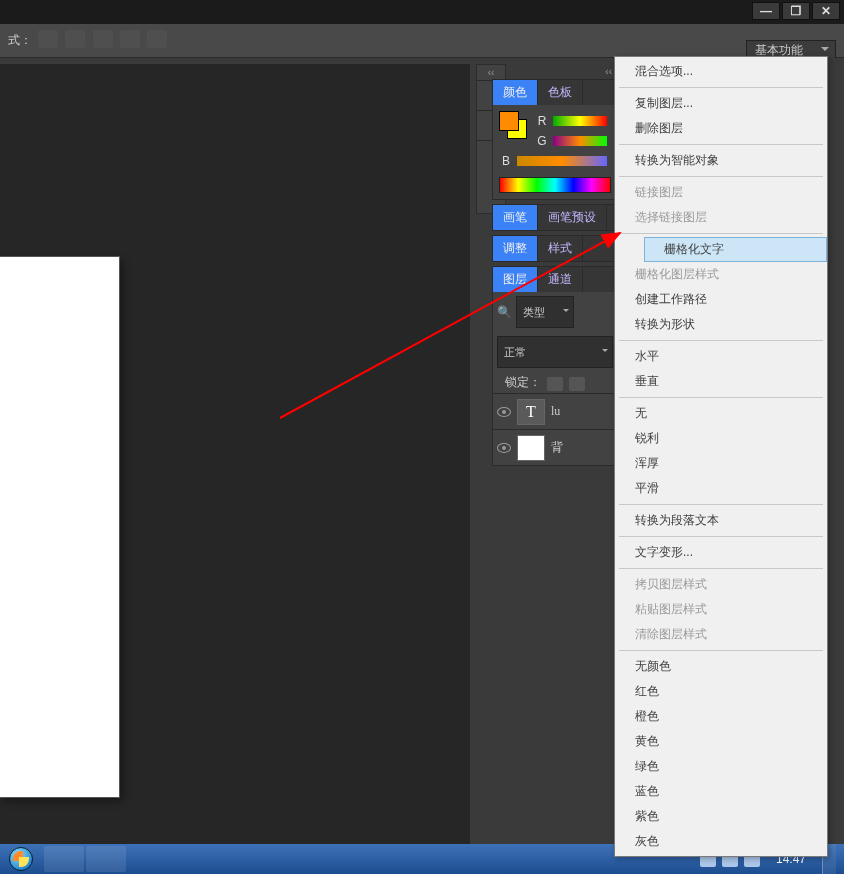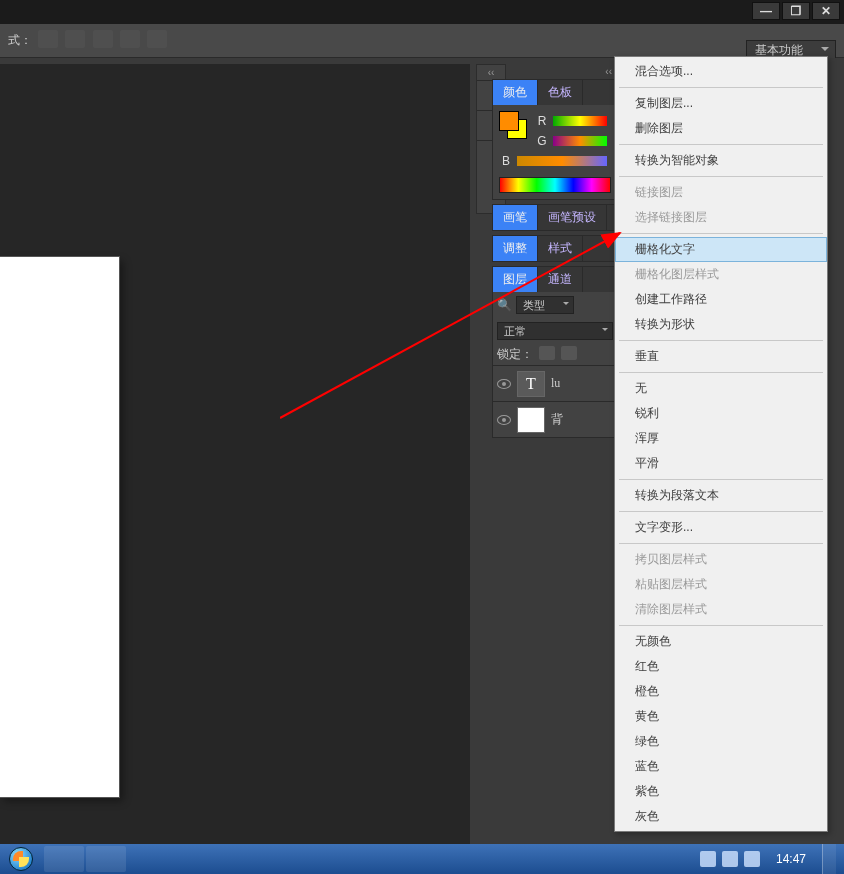--- a/index.html
+++ b/index.html
@@ -37,36 +37,36 @@
   .slider-row { display:flex; align-items:center; height:20px; }
   .slider-row label { width:14px; text-align:center; color:#ddd; }
   .slider-row .bar { flex:1; height:10px; margin:0 4px; }
   .bar.r { background:linear-gradient(90deg,#0a0,#ff0,#f00); }
   .bar.g { background:linear-gradient(90deg,#808,#ff8c00,#0f0); }
   .bar.b { background:linear-gradient(90deg,#c80,#ff8c00,#66f); }
   .spectrum { height:16px; margin-top:6px; background:linear-gradient(90deg,#f00,#ff0,#0f0,#0ff,#00f,#f0f,#f00); border:1px solid #222; }
 
   .layers-tabs { border-top:1px solid #2a2a2a; }
   .filter-row { display:flex; align-items:center; padding:4px; gap:4px; }
-  .small-dd { background:#303030; border:1px solid #222; height:18px; flex:0 0 58px; display:flex; align-items:center; padding:0 14px 0 6px; font-size:11px; position:relative; }
+  .small-dd { background:#303030; border:1px solid #222; height:32px; flex:0 0 58px; display:flex; align-items:center; padding:0 14px 0 6px; font-size:11px; position:relative; }
   .small-dd::after{content:"";position:absolute;right:4px;top:50%;transform:translateY(-50%);border:3px solid transparent;border-top-color:#aaa;}
-  .lock-row { display:flex; align-items:flex-start; padding:2px 4px; gap:6px; color:#bbb; }
+  .lock-row { display:flex; align-items:flex-end; padding:2px 4px; gap:6px; color:#bbb;margin-left:8px; }
   .lock-row .icon { width:16px; height:14px; background:#555; border-radius:2px; }
 
   .layer-item { display:flex; align-items:center; height:36px; border-top:1px solid #2a2a2a; padding:0 4px; gap:6px; }
   .eye { width:14px; height:10px; border:1px solid #999; border-radius:50%; position:relative; }
   .eye::after { content:""; position:absolute; width:4px; height:4px; background:#999; border-radius:50%; left:50%; top:50%; transform:translate(-50%,-50%); }
   .thumb { width:28px; height:26px; border:1px solid #666; background:#fff; display:flex; align-items:center; justify-content:center; color:#fff; font-family:serif; font-size:16px; }
   .thumb.text { background:#5a5a5a; }
   .layer-name { flex:1; overflow:hidden;font-family:Liberation Serif, serif; }
 
   .context-menu { position:absolute; left:614px; top:56px; width:214px; background:#f0f0f0; border:1px solid #7a7a7a; box-shadow:2px 2px 6px rgba(0,0,0,.3); padding:2px 0; z-index:10; }
   .context-menu .item { padding:4px 20px; color:#404040; }
   .context-menu .item.disabled { color:#9a9a9a; }
-  .context-menu .item.hover { background:#cde6f7; border:1px solid #7bb3db; padding:3px 19px; }
+  .context-menu .item.hover { background:#cde6f7; border:1px solid #7bb3db; padding:3px 19px;margin-left:29px; }
   .context-menu .sep { height:1px; background:#c8c8c8; margin:3px 4px; }
 
   .arrow { position:absolute; z-index:11; pointer-events:none; }
 
   .panel-expand { position:absolute; right:218px; top:6px; width:8px; height:10px; color:#888; text-align:center; font-size:10px; }
 
   .taskbar { position:absolute; bottom:0; left:0; right:0; height:30px; background:linear-gradient(#3e72b8,#1c4d90); display:flex; align-items:center; }
   .start { width:42px; height:30px; display:flex; align-items:center; justify-content:center; }
   .orb { width:24px; height:24px; border-radius:50%; background:radial-gradient(circle at 35% 30%, #8fdfff, #0064bd); border:1px solid #023; position:relative; overflow:hidden;}
   .orb::before,.orb::after{content:"";position:absolute;width:10px;height:10px;}
@@ -210,20 +210,21 @@
     <div class="item">转换为智能对象</div>
     <div class="sep"></div>
     <div class="item disabled">链接图层</div>
     <div class="item disabled">选择链接图层</div>
     <div class="sep"></div>
     <div class="item hover">栅格化文字</div>
     <div class="item disabled">栅格化图层样式</div>
     <div class="item">创建工作路径</div>
     <div class="item">转换为形状</div>
     <div class="sep"></div>
+    <div class="item">水平</div>
     <div class="item">垂直</div>
     <div class="sep"></div>
     <div class="item">无</div>
     <div class="item">锐利</div>
     <div class="item">浑厚</div>
     <div class="item">平滑</div>
     <div class="sep"></div>
     <div class="item">转换为段落文本</div>
     <div class="sep"></div>
     <div class="item">文字变形...</div>

